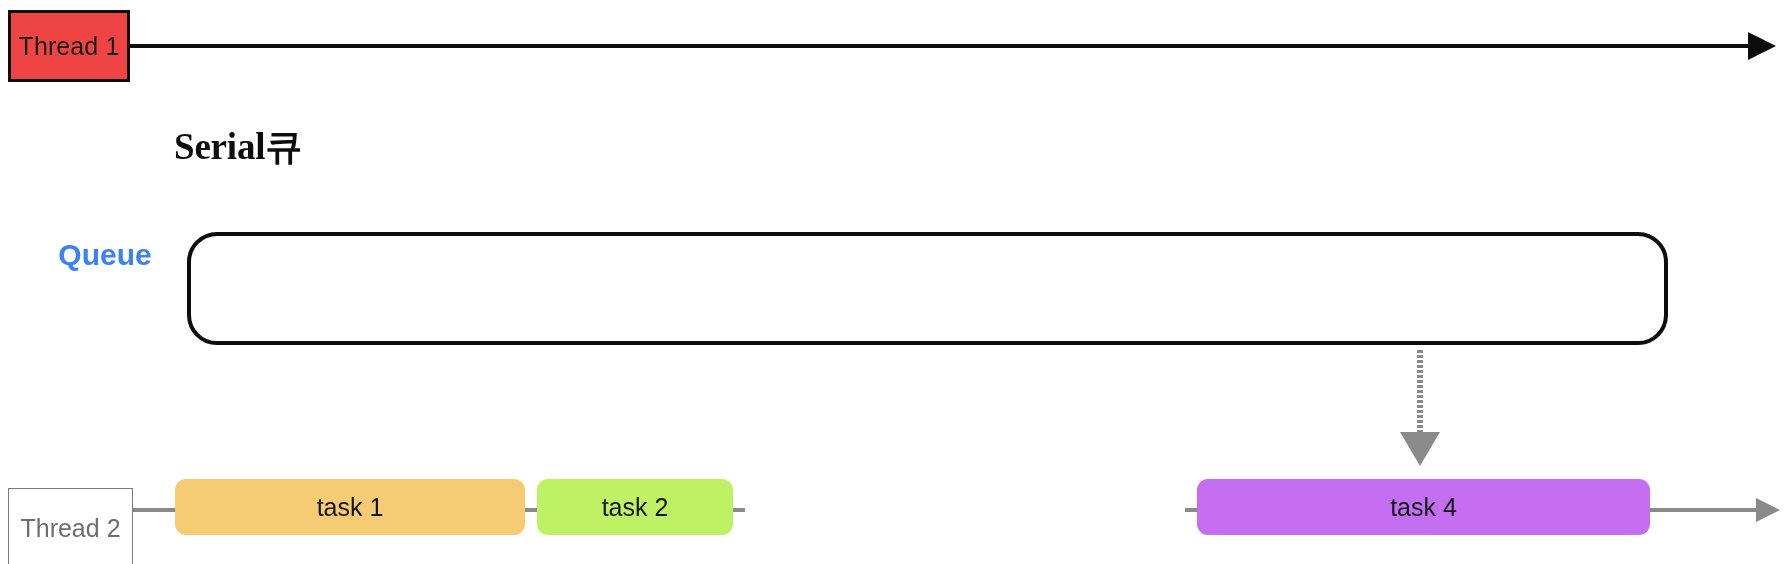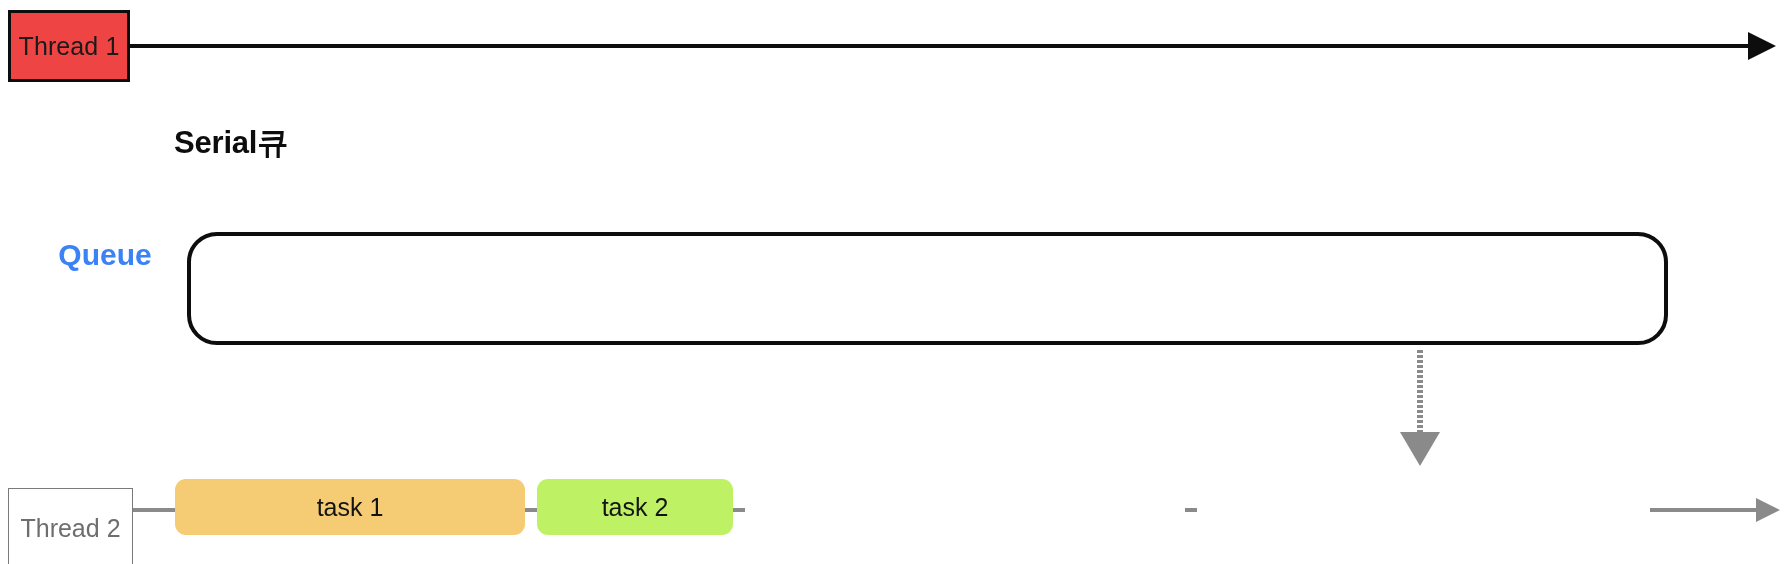--- a/index.html
+++ b/index.html
@@ -55,25 +55,26 @@
     border-top: 14px solid transparent;
     border-bottom: 14px solid transparent;
     border-left: 28px solid #0d0d0d;
   }
 
   
   .serial-caption {
     position: absolute;
     left: 174px;
     top: 122px;
-    font-size: 31px;
+    font-size: 37px;
     font-weight: bold;
     color: #0d0d0d;
     letter-spacing: -0.2px;
     white-space: nowrap;
+    font-family: Liberation Serif, serif;
   }
 
   
   .queue-label {
     position: absolute;
     left: 40px;
     top: 238px;
     width: 130px;
     text-align: center;
     font-size: 30px;
@@ -190,17 +191,20 @@
   <div class="connector" style="left: 525px; width: 12px; background: rgb(138, 138, 138);"></div>
   <div class="connector" style="left: 733px; width: 12px; background: rgb(138, 138, 138);"></div>
   <div class="connector" style="left: 1185px; width: 12px; background: rgb(138, 138, 138);"></div>
 
   <div class="task-block" style="left: 175px; width: 350px; background: rgb(245, 203, 115);">
     <span class="task-label">task 1</span>
   </div>
   <div class="task-block" style="left: 537px; width: 196px; background: #bef264;">
     <span class="task-label">task 2</span>
   </div>
+  <div class="task-block" style="left: 1197px; width: 453px; background: rgb(196, 111, 242);">
+    <span class="task-label">task 4</span>
+  </div>
 
   <div class="tail-arrow-shaft"></div>
   <div class="tail-arrow-head"></div>
 
 </div>
 
 </body></html>

